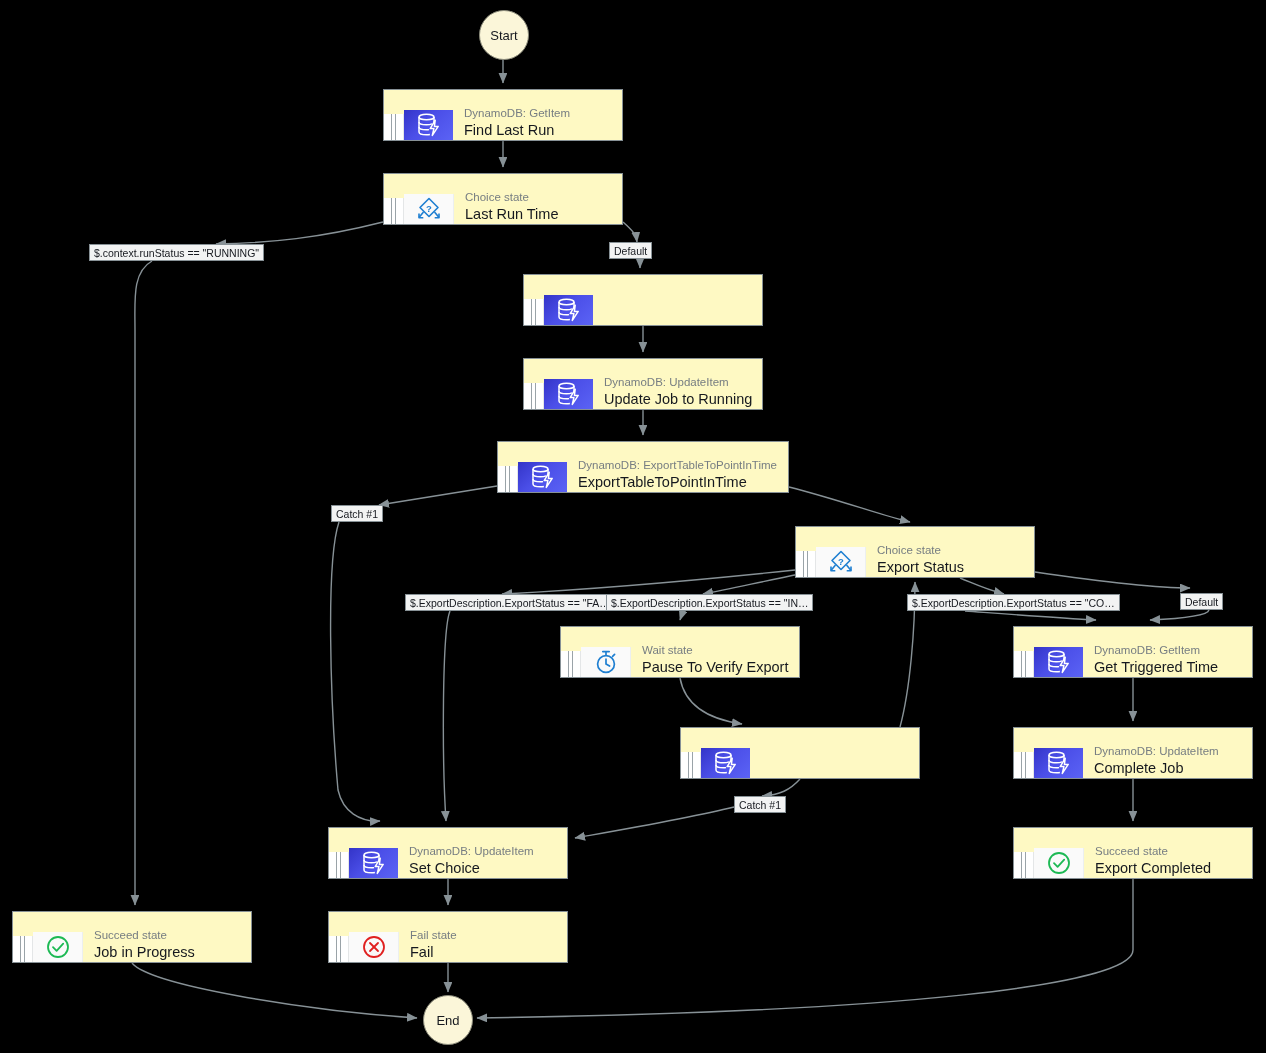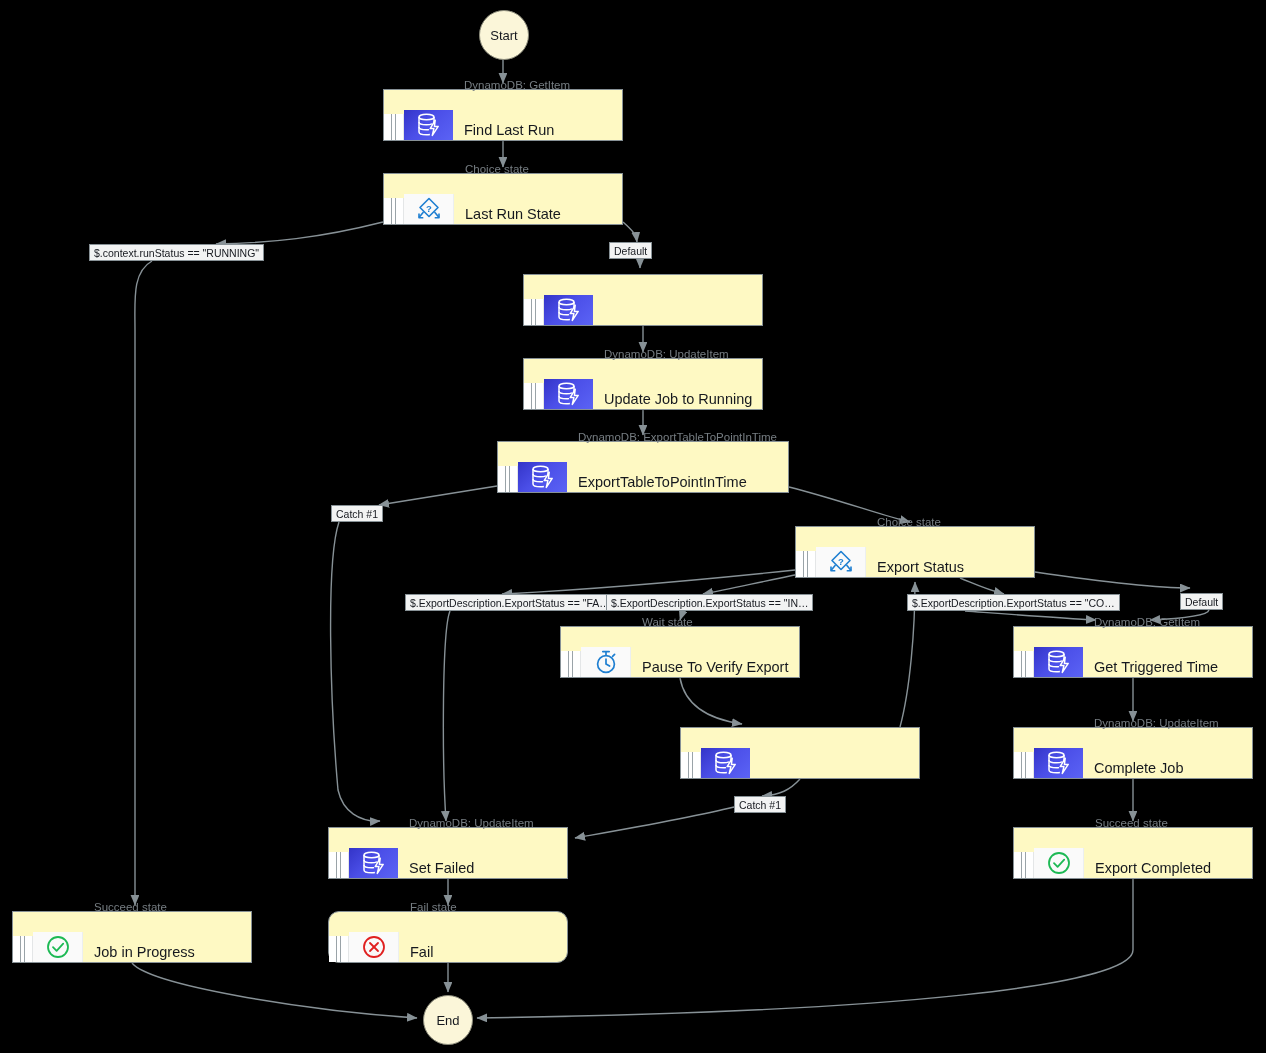--- a/index.html
+++ b/index.html
@@ -18,21 +18,21 @@
         box-sizing:border-box;}
   .grip{width:19px;background:#fff;border-right:1px solid #e4e6e7;
         display:flex;align-items:center;justify-content:center;flex:0 0 19px;}
   .grip i{display:block;width:1px;height:26px;background:#9aa3a8;margin:0 1.5px;}
   .ibox{width:49px;flex:0 0 49px;display:flex;align-items:center;justify-content:center;}
   .ibox.ddb{background:linear-gradient(135deg,#3334c8 0%,#4b4fe8 45%,#5b63f5 100%);}
   .ibox.pale{background:#fafafa;border-right:1px solid #eceff0;}
   .txt{flex:1;display:flex;flex-direction:column;justify-content:center;padding-left:11px;
        overflow:hidden;}
   .sub{font-size:11.5px;color:#767d82;line-height:15px;white-space:nowrap;}
-  .ttl{font-size:14.5px;color:#16191f;line-height:19px;white-space:nowrap;margin-top:28px;}
+  .ttl{font-size:14.5px;color:#16191f;line-height:19px;white-space:nowrap;}
 
   
   .elabel{position:absolute;background:#f2f3f3;border:1px solid #879196;
           font-size:10.5px;color:#16191f;line-height:14px;padding:1px 4px;
           white-space:nowrap;box-sizing:border-box;height:17px;}
   svg.ico{display:block;}
 </style>
 </head>
 <body>
 
@@ -120,21 +120,21 @@
          <path d="M9.5 18 L5 23.5"></path>
               <path d="M20.5 18 L25 23.5"></path>
          <path d="M5 19.5 L5 23.8 L9.3 23.8"></path>
               <path d="M25 19.5 L25 23.8 L20.7 23.8"></path>
        </g>
        <text x="15" y="17.6" font-size="9.5" fill="#1f7fd1" text-anchor="middle" font-family="Liberation Sans, sans-serif" font-weight="bold">?</text>
           </svg>
         </div>
         <div class="txt">
           <div class="sub">Choice state</div>
-          <div class="ttl">Last Run State</div>
+          <div class="ttl">Last Run Time</div>
         </div>
       </div>
       <div class="node" style="left: 523px; top: 274px; width: 240px; height: 52px;">
         <div class="grip">
           <i></i>
           <i></i>
         </div>
         <div class="ibox ddb">
           <svg class="ico" width="30" height="30" viewBox="0 0 30 30">
             <g fill="none" stroke="#ffffff" stroke-width="1.5">
@@ -309,21 +309,21 @@
          <path d="M5 7 v15 c0 1.6 3.4 2.8 7.5 2.8 c1.2 0 2.4 -.1 3.4 -.3"></path>
          <path d="M20 7 v5.5"></path>
          <path d="M5 12 c0 1.6 3.4 2.8 7.5 2.8 c2.2 0 4.2 -.35 5.5 -.9"></path>
          <path d="M5 17 c0 1.6 3.4 2.8 7.5 2.8 c.9 0 1.8 -.06 2.6 -.18"></path>
        </g>
        <path d="M21.2 10.2 L16.2 18.6 L19.9 18.6 L18.3 25.4 L24.2 16.4 L20.4 16.4 Z" fill="#4b4fe8" stroke="#ffffff" stroke-width="1.5" stroke-linejoin="round"></path>
           </svg>
         </div>
         <div class="txt">
           <div class="sub">DynamoDB: UpdateItem</div>
-          <div class="ttl">Set Failed</div>
+          <div class="ttl">Set Choice</div>
         </div>
       </div>
       <div class="node" style="left: 1013px; top: 827px; width: 240px; height: 52px;">
         <div class="grip">
           <i></i>
           <i></i>
         </div>
         <div class="ibox pale">
           <svg class="ico" width="30" height="30" viewBox="0 0 30 30">
             <g fill="none" stroke="#1db954" stroke-width="1.8">
@@ -348,21 +348,21 @@
          <circle cx="15" cy="15" r="10"></circle>
          <path d="M10 15.2 L13.6 18.8 L20.2 11.6" stroke-linecap="round" stroke-linejoin="round"></path>
        </g>
           </svg>
         </div>
         <div class="txt">
           <div class="sub">Succeed state</div>
           <div class="ttl">Job in Progress</div>
         </div>
       </div>
-      <div class="node" style="left: 328px; top: 911px; width: 240px; height: 52px; border-radius: 11px;">
+      <div class="node" style="left: 328px; top: 911px; width: 240px; height: 52px;">
         <div class="grip">
           <i></i>
           <i></i>
         </div>
         <div class="ibox pale">
           <svg class="ico" width="30" height="30" viewBox="0 0 30 30">
             <g fill="none" stroke="#e02020" stroke-width="1.8">
          <circle cx="15" cy="15" r="10"></circle>
          <path d="M11 11 L19 19" stroke-linecap="round"></path>
          <path d="M19 11 L11 19" stroke-linecap="round"></path>

